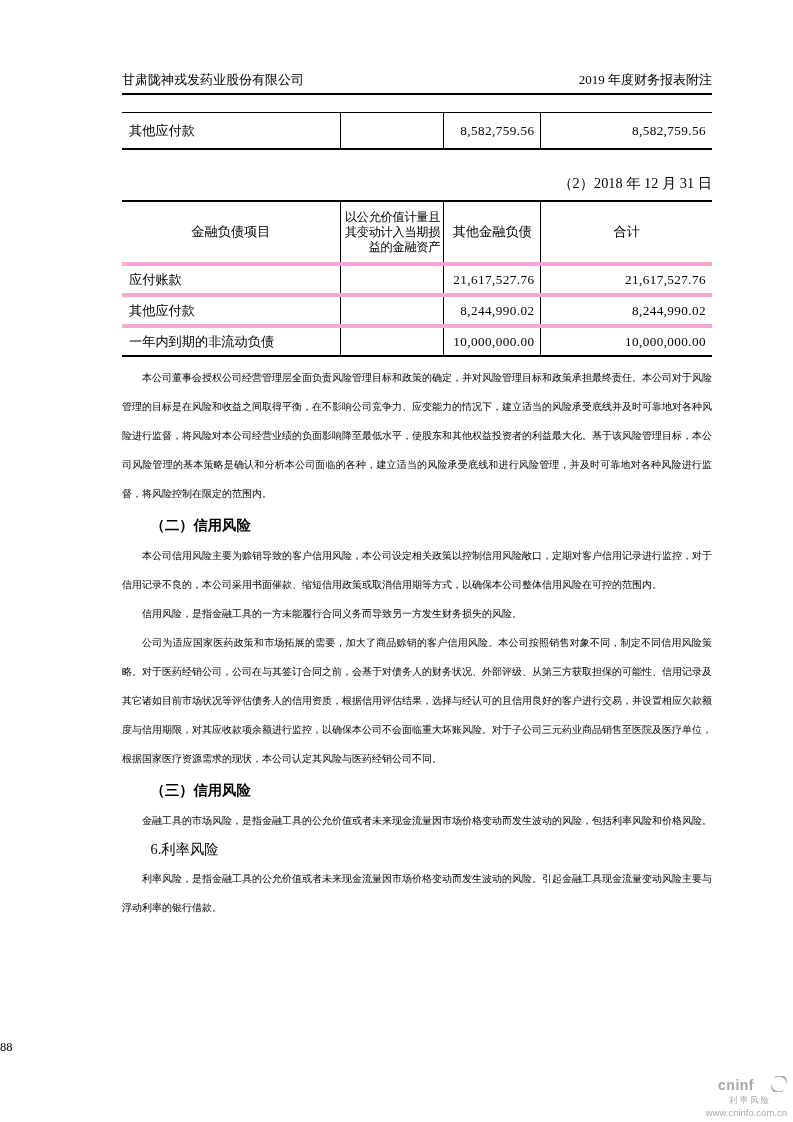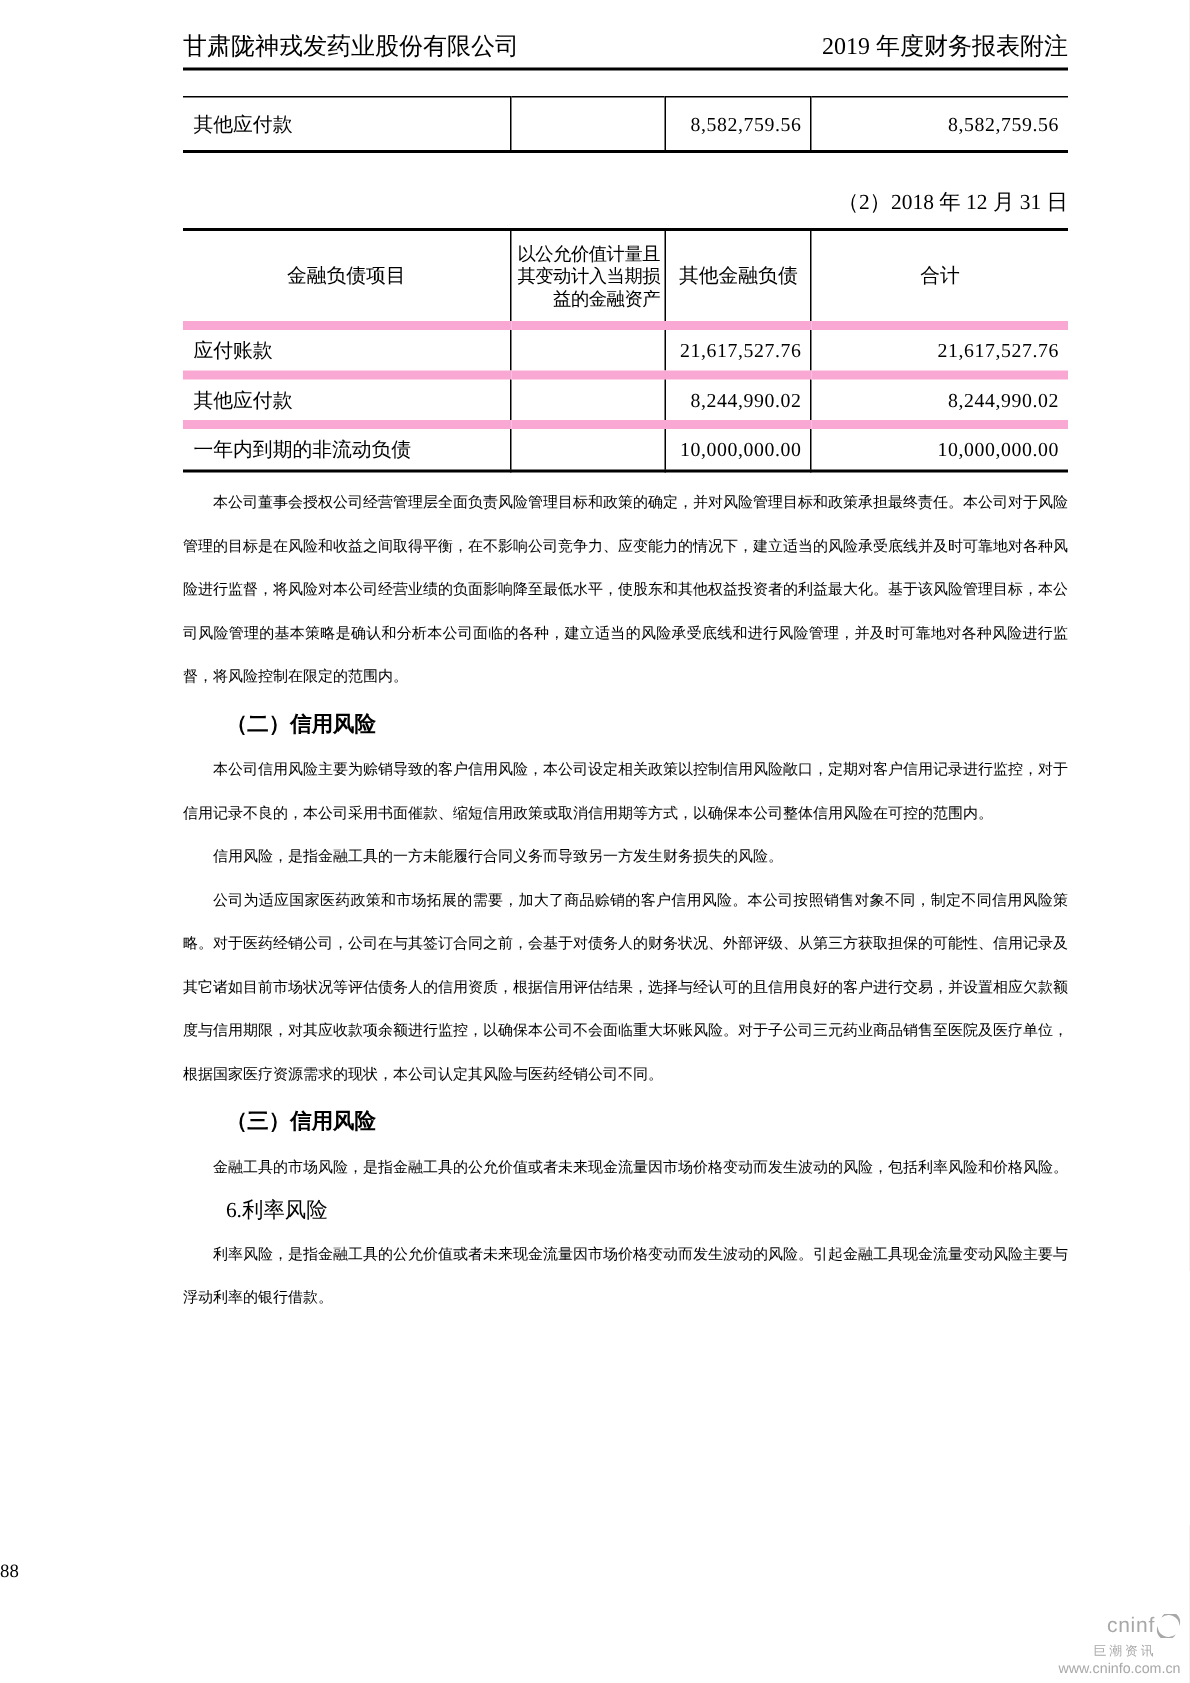--- a/index.html
+++ b/index.html
@@ -6,56 +6,56 @@
   .page {
     position:relative; width:793px; height:1122px; margin:0 auto;
     background:#ffffff; color:#000;
     font-family:"Liberation Serif","DejaVu Serif",serif;
     overflow:hidden;
   }
   .content { position:absolute; left:122px; top:0; width:590px; }
 
   .hdr {
     display:flex; justify-content:space-between; align-items:flex-end;
-    padding-top:24px; padding-bottom:6px; border-bottom:2px solid #000;
-    font-size:16px; line-height:15px;
+    padding-top:72px; padding-bottom:6px; border-bottom:2px solid #000;
+    font-size:13px; line-height:15px;
   }
 
   table { border-collapse:collapse; width:100%; table-layout:fixed; font-size:13.2px; }
   col.c1{width:37%} col.c2{width:17.5%} col.c3{width:16.5%} col.c4{width:29%}
 
   .t1 { margin-top:17px; border-top:1px solid #000; border-bottom:2px solid #000; }
   .t1 td { height:33px; border-left:1px solid #000; }
   .t1 td:first-child { border-left:none; }
 
   .subtitle { font-size:14.3px; line-height:20px; margin-top:23px; margin-bottom:7px; text-indent:2.2em;text-align:right; }
 
   .t2 { border-top:2px solid #000; border-bottom:2px solid #000; }
   .t2 th, .t2 td { border-left:1px solid #000; }
   .t2 th:first-child, .t2 td:first-child { border-left:none; }
   .t2 th { font-weight:normal; text-align:center; vertical-align:middle;
            height:56px; padding:2px 3px; line-height:16px; font-size:13.2px; }
   .t2 th.small { font-size:12.2px; letter-spacing:-0.3px; line-height:15px;text-align:right; }
-  .t2 td { height:25px; border-top:6px solid #f9a8d4; }
+  .t2 td { height:25px; border-top:4px solid #f9a8d4; }
 
   td.label { text-align:left; padding-left:7px; }
   td.num { text-align:right; padding-right:6px; letter-spacing:0.4px; }
 
   .bodytext { margin-top:6px; }
   .para { font-size:10px; line-height:29px; text-align:justify; text-indent:2em; margin:0; }
   .hd { font-size:14.3px; line-height:29px; font-weight:bold; text-indent:2em; margin:3px 0 1px 0; }
   .subhd { font-size:14.3px; line-height:29px; text-indent:2em; margin:0; }
 
   .pagenum { position:absolute; left:0; top:1040px; width:100%; text-align:left;
              font-size:12.5px; font-family:Liberation Serif, serif; }
 
   .cninfo { position:absolute; right:6px; top:1076px; width:130px; text-align:right;
             font-family:"Liberation Sans","DejaVu Sans",sans-serif; line-height:1; }
-  .cninfo .brand { font-size:14px; font-weight:normal; letter-spacing:0.5px;
-                   display:inline-flex; align-items:flex-start; gap:1px; }
+  .cninfo .brand { font-size:14px; font-weight:bold; letter-spacing:0.5px;
+                   display:inline-flex; align-items:center; gap:17px; }
   .cninfo .cn { font-size:8.5px; letter-spacing:2px; margin-top:2px; margin-right:16px; }
   .cninfo .url { font-size:9.5px; margin-top:3px; }
 </style>
 </head>
 <body>
 
 <div class="page">
   <div class="content">
 
     <div class="hdr">
@@ -135,16 +135,16 @@
   <div class="pagenum">88</div>
 
   <div class="cninfo" style="color:#a8a8a8;">
     <div class="brand">
       <span>cninf</span>
         <span class="swirl"><svg width="16" height="16" viewBox="0 0 20 20" aria-hidden="true">
             <path d="M19 10 A9 9 0 0 0 4 3.2 A6.8 6.8 0 0 1 19 10 Z" fill="#a8a8a8"></path>
             <path d="M1 10 A9 9 0 0 0 16 16.8 A6.8 6.8 0 0 1 1 10 Z" fill="#a8a8a8"></path>
           </svg></span>
     </div>
-    <div class="cn">巨潮资讯</div>
+    <div class="cn">利率风险</div>
     <div class="url">www.cninfo.com.cn</div>
   </div>
 </div>
 
 </body></html>

